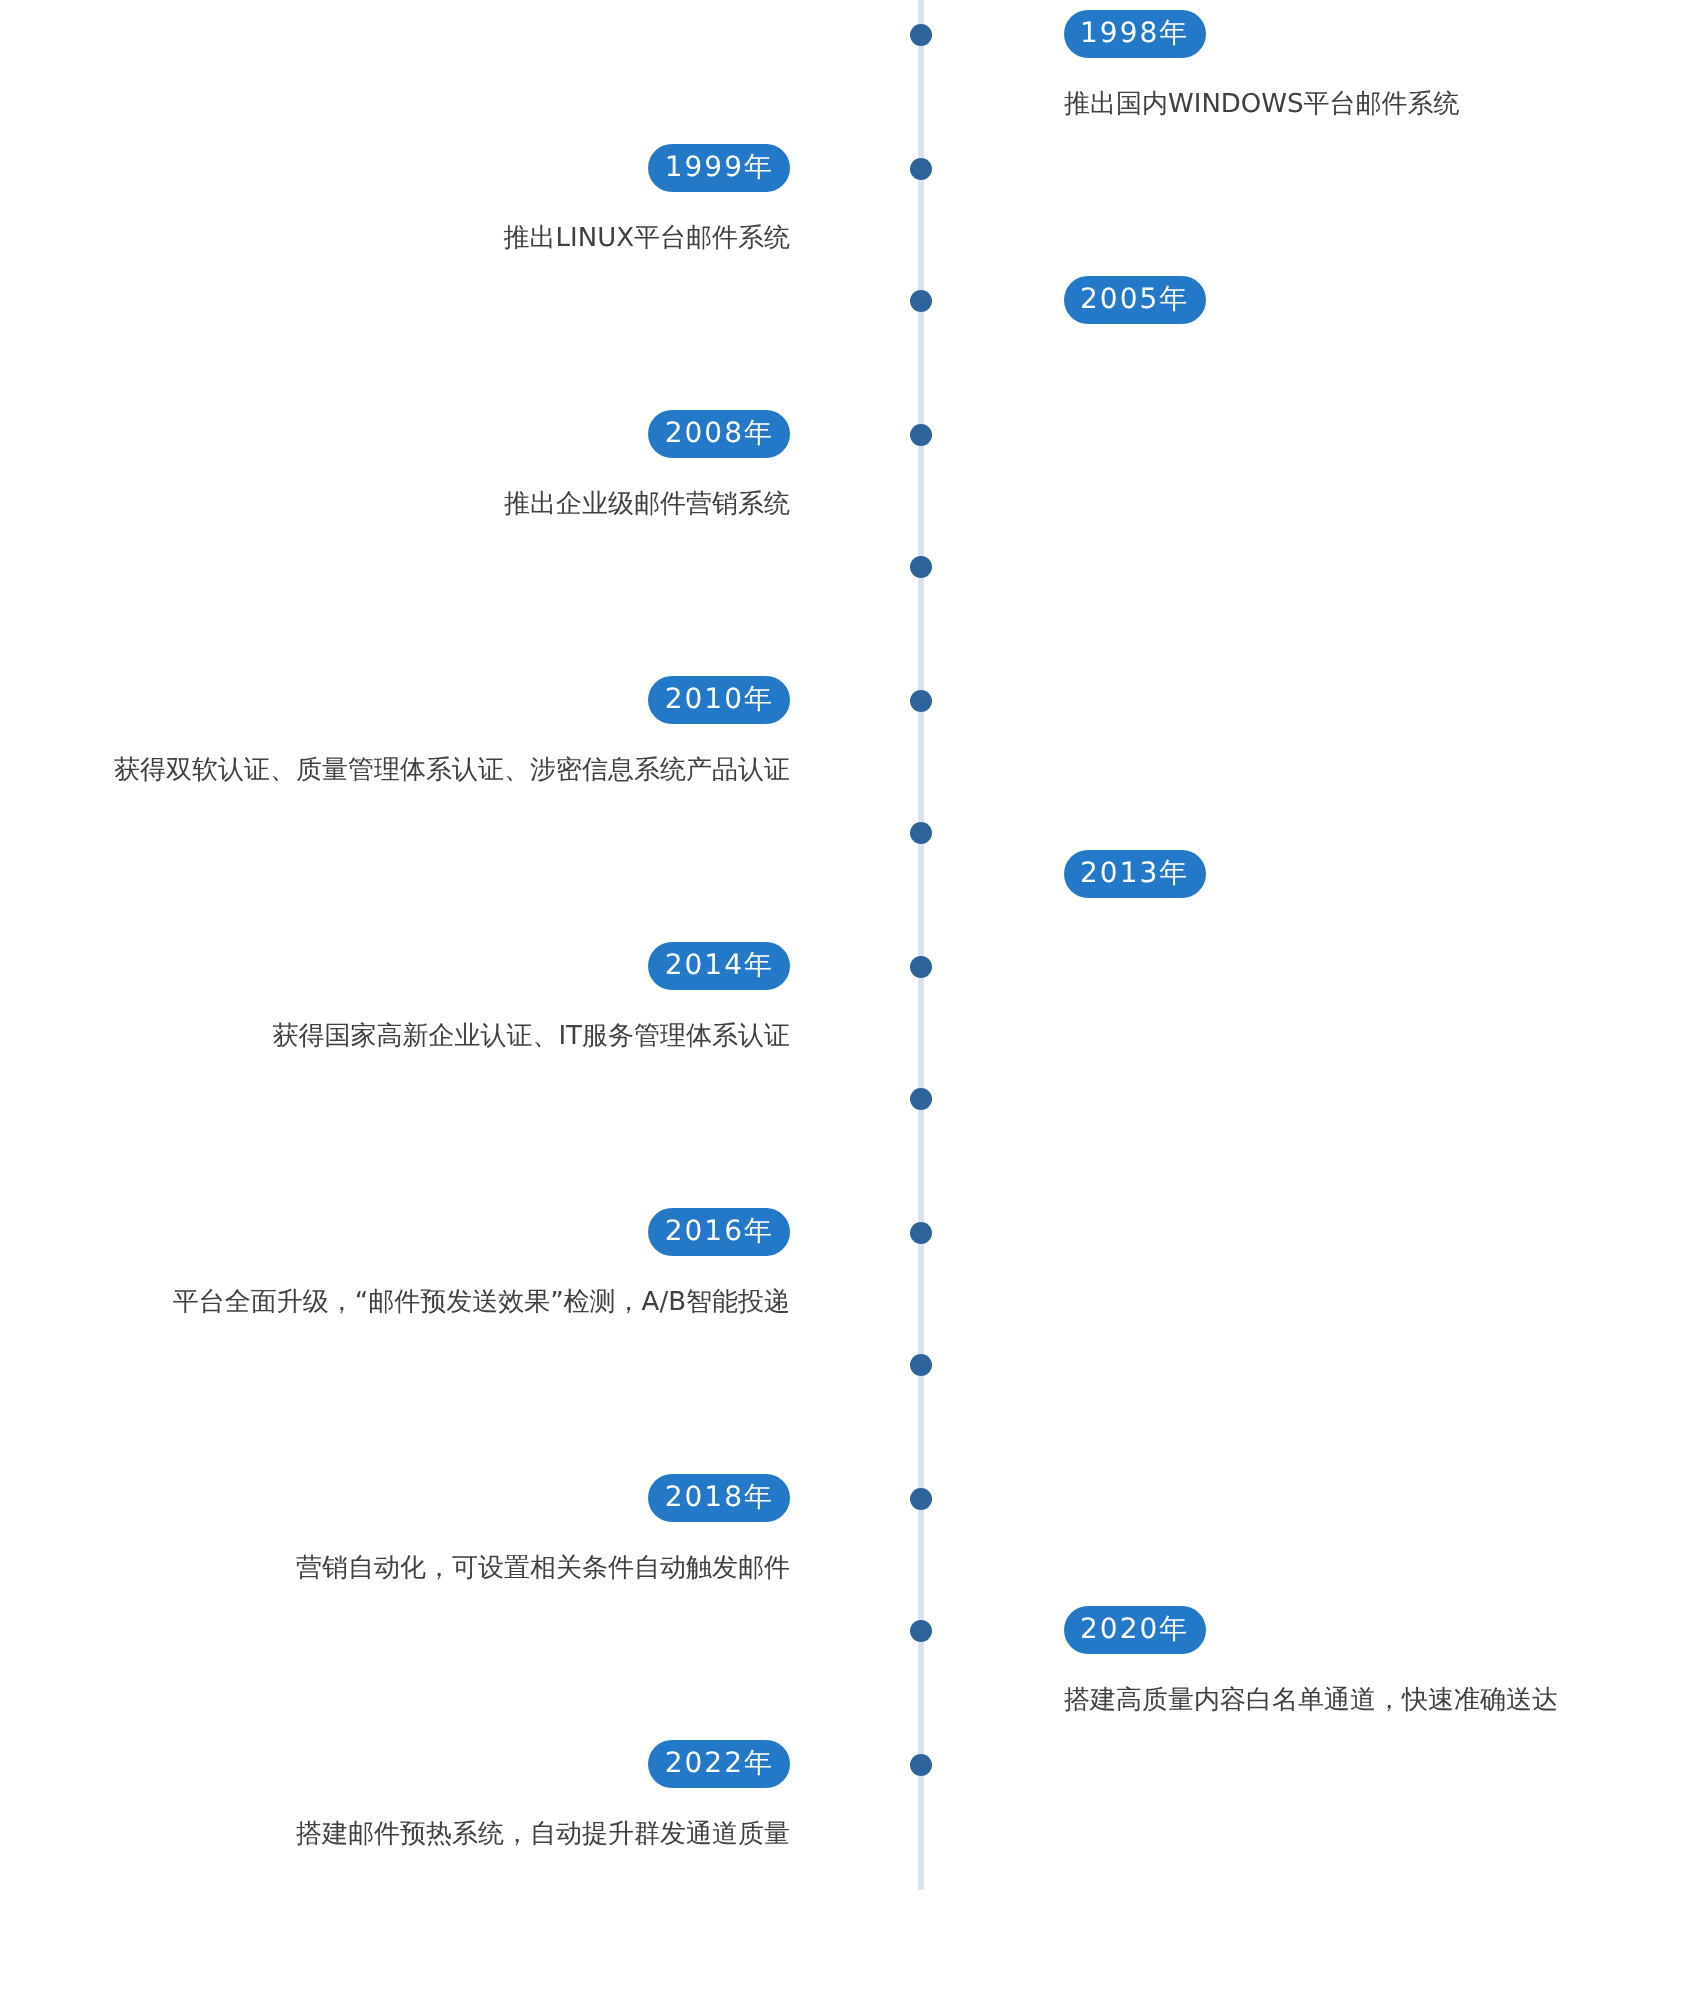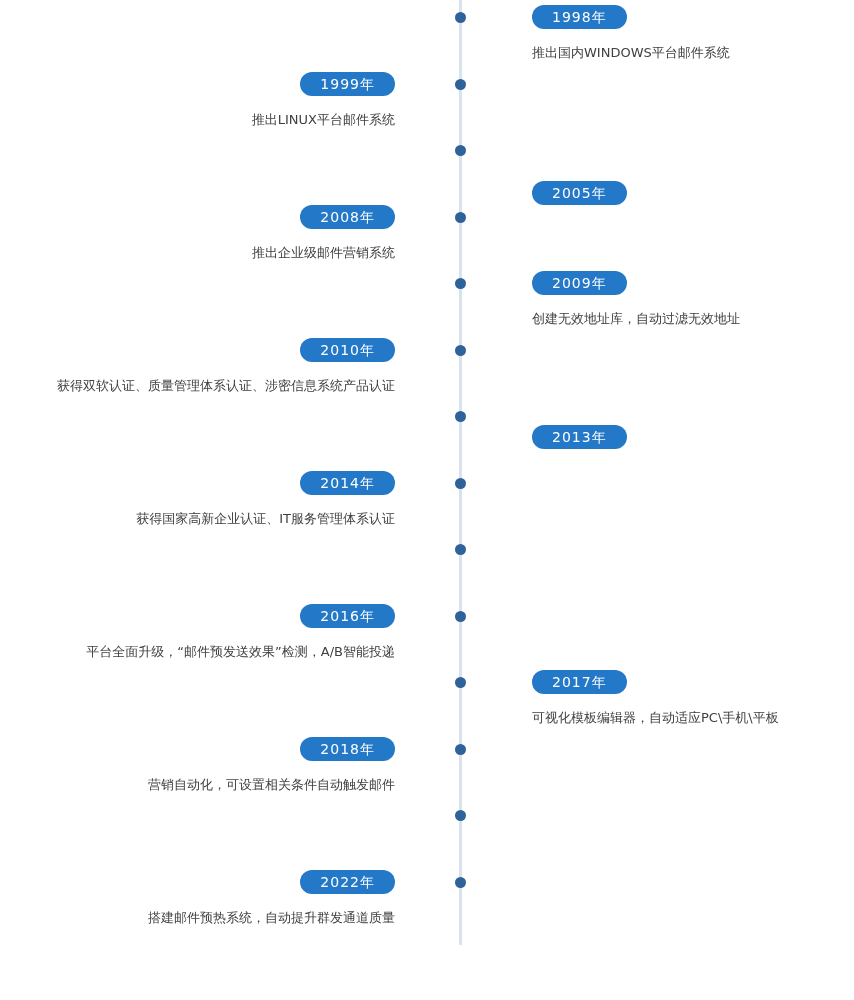--- a/index.html
+++ b/index.html
@@ -45,21 +45,21 @@
     text-align: right;
   }
   .entry.right {
     left: 532px;
     width: 322px;
     text-align: left;
   }
   .badge {
     display: inline-block;
     min-width: 48px;
-    padding: 3px 20px;
+    padding: 3px 8px;
     background: var(--badge);
     color: #ffffff;
     font-size: 14px;
     line-height: 18px;
     border-radius: 13px;
     text-align: center;
     letter-spacing: 1px;
   }
   .desc {
     margin-top: 15px;
@@ -77,33 +77,29 @@
 <div class="entry right" style="top: 5px;">
     <div class="badge">1998年</div>
     <div class="desc">推出国内WINDOWS平台邮件系统</div>
   </div>
     <span class="dot" style="top: 12px;"></span>
     <div class="entry left" style="top: 72px;">
     <div class="badge">1999年</div>
     <div class="desc">推出LINUX平台邮件系统</div>
   </div>
     <span class="dot" style="top: 79px;"></span>
-    <div class="entry right" style="top: 138px; margin-top: 43px;">
+    <div class="entry right" style="top: 138px;">
     <div class="badge">2005年</div>
   </div>
     <span class="dot" style="top: 145px;"></span>
     <div class="entry left" style="top: 205px;">
     <div class="badge">2008年</div>
     <div class="desc">推出企业级邮件营销系统</div>
   </div>
     <span class="dot" style="top: 212px;"></span>
-    <div class="entry right" style="top: 271px;">
-    <div class="badge">2009年</div>
-    <div class="desc">创建无效地址库，自动过滤无效地址</div>
-  </div>
     <span class="dot" style="top: 278px;"></span>
     <div class="entry left" style="top: 338px;">
     <div class="badge">2010年</div>
     <div class="desc">获得双软认证、质量管理体系认证、涉密信息系统产品认证</div>
   </div>
     <span class="dot" style="top: 345px;"></span>
     <div class="entry right" style="top: 425px;">
     <div class="badge">2013年</div>
   </div>
     <span class="dot" style="top: 411px;"></span>
@@ -111,29 +107,29 @@
     <div class="badge">2014年</div>
     <div class="desc">获得国家高新企业认证、IT服务管理体系认证</div>
   </div>
     <span class="dot" style="top: 478px;"></span>
     <span class="dot" style="top: 544px;"></span>
     <div class="entry left" style="top: 604px;">
     <div class="badge">2016年</div>
     <div class="desc">平台全面升级，“邮件预发送效果”检测，A/B智能投递</div>
   </div>
     <span class="dot" style="top: 611px;"></span>
-    <div class="entry right" style="top: 670px;">
-    <div class="badge">2017年</div>
-    <div class="desc">可视化模板编辑器，自动适应PC\手机\平板</div>
-  </div>
     <span class="dot" style="top: 677px;"></span>
     <div class="entry left" style="top: 737px;">
     <div class="badge">2018年</div>
     <div class="desc">营销自动化，可设置相关条件自动触发邮件</div>
   </div>
     <span class="dot" style="top: 744px;"></span>
+    <div class="entry right" style="top: 803px;">
+    <div class="badge">2020年</div>
+    <div class="desc">搭建高质量内容白名单通道，快速准确送达</div>
+  </div>
     <span class="dot" style="top: 810px;"></span>
     <div class="entry left" style="top: 870px;">
     <div class="badge">2022年</div>
     <div class="desc">搭建邮件预热系统，自动提升群发通道质量</div>
   </div>
     <span class="dot" style="top: 877px;"></span>
   </div>
 
 </body></html>

